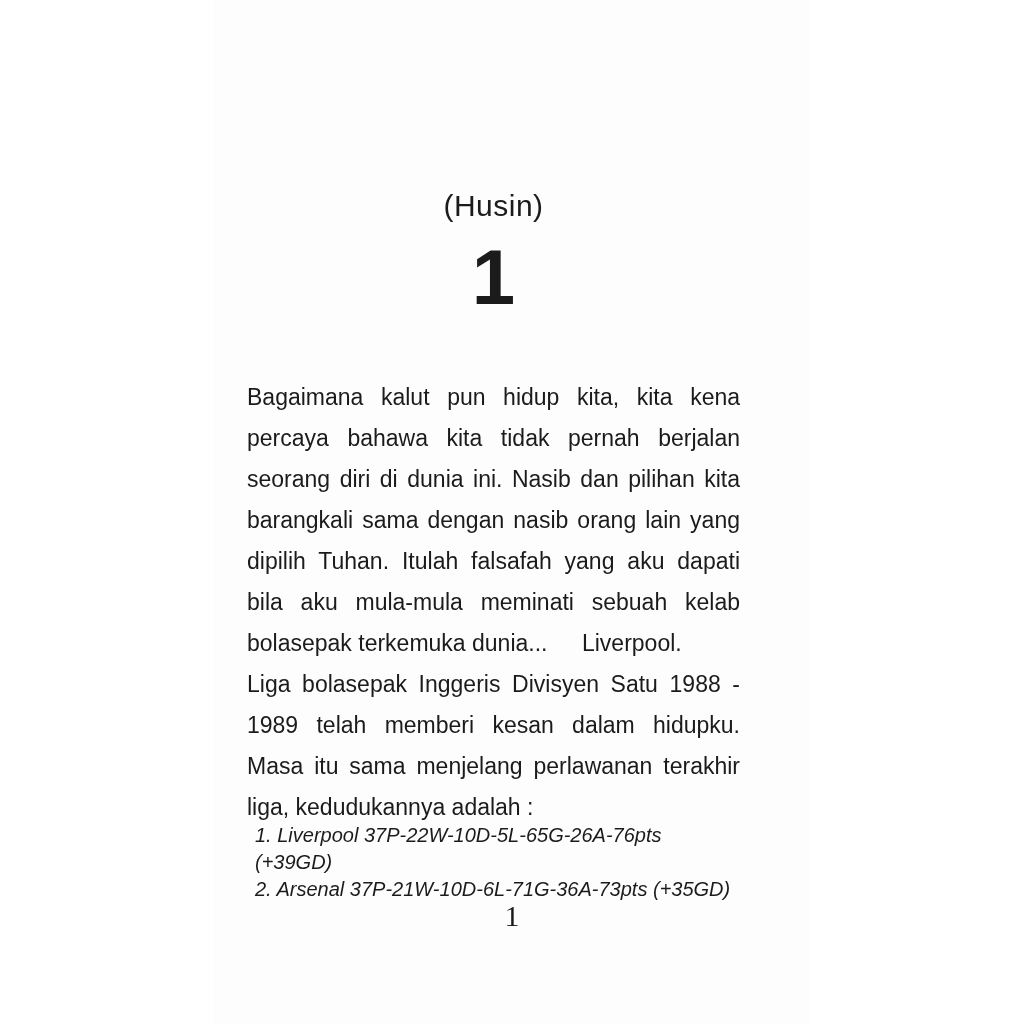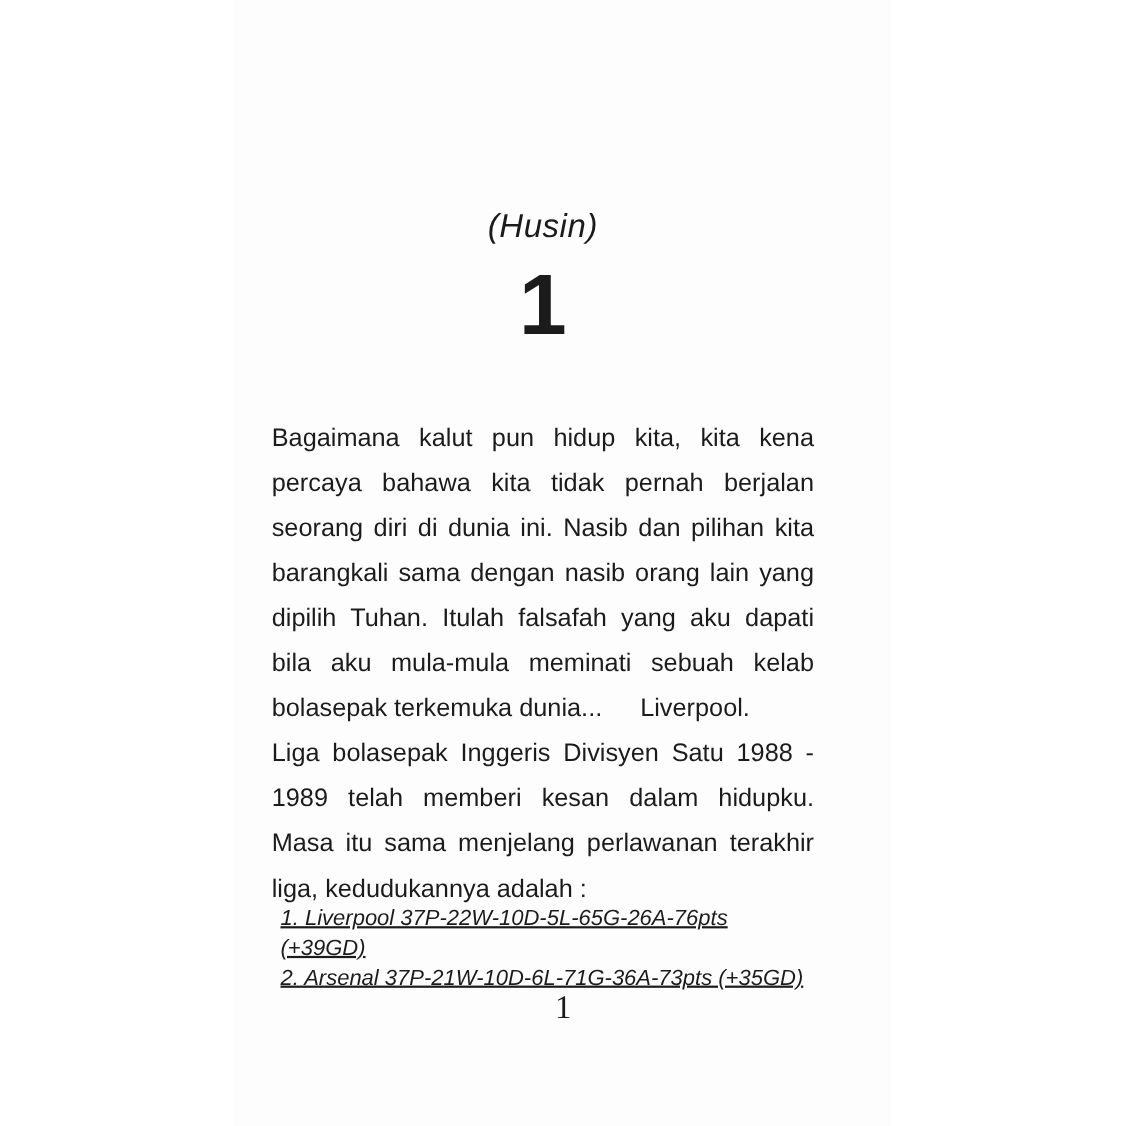--- a/index.html
+++ b/index.html
@@ -21,21 +21,20 @@
   .content {
     position: absolute;
     left: 247px; top: 0;
     width: 493px;
     color: #1b1b1b;
   }
 
   .author-header {
     margin-top: 188px;
     text-align: center;
-    font-style: italic;
     font-size: 30px;
     line-height: 36px;
     letter-spacing: 0.5px;
   }
 
   .chapter-number {
     margin-top: 14px;
     text-align: center;
     font-weight: bold;
     font-size: 78px;
@@ -57,21 +56,20 @@
     white-space: pre-wrap;
   }
 
   .standings {
     margin: -6px 0 0 0;
     padding: 0 0 0 8px;
     list-style: none;
     font-style: italic;
     font-size: 20px;
     line-height: 27px;
-    text-decoration: underline;
   }
 
   .page-number {
     position: absolute;
     left: 0; top: 898px;
     width: 100%;
     text-align: center;
     font-family: "Liberation Serif", serif;
     font-size: 30px;
     line-height: 36px;

